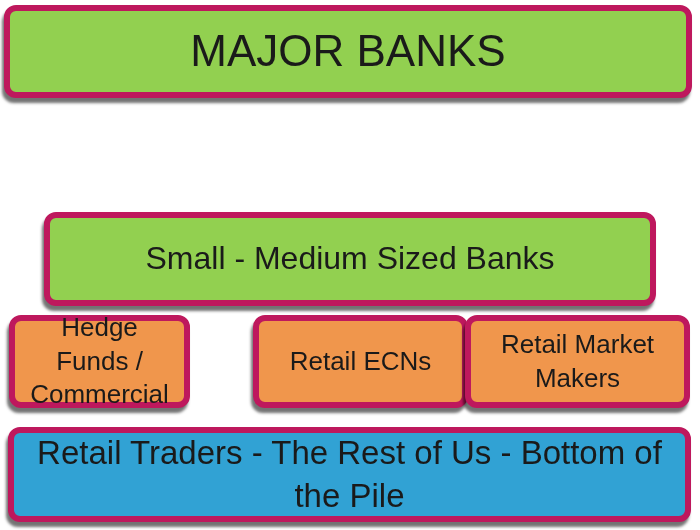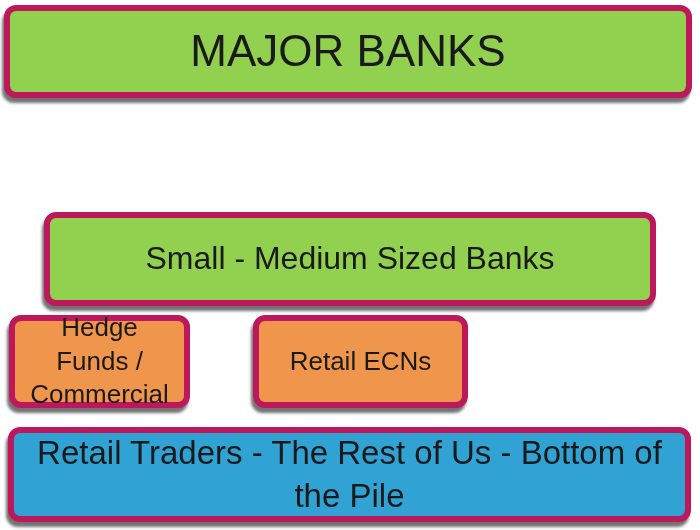--- a/index.html
+++ b/index.html
@@ -62,18 +62,22 @@
 
   <div class="box lvl-4a" style="background: rgb(240, 150, 76);">
     <span class="label">Hedge Funds /
 Commercial</span>
   </div>
 
   <div class="box lvl-4b" style="background: rgb(240, 150, 76);">
     <span class="label">Retail ECNs</span>
   </div>
 
+  <div class="box lvl-4c" style="background: rgb(240, 150, 76);">
+    <span class="label">Retail Market
+Makers</span>
+  </div>
 
   <div class="box lvl-5" style="background: rgb(49, 162, 212);">
     <span class="label">Retail Traders - The Rest of Us - Bottom of the Pile</span>
   </div>
 
 </div>
 
 </body></html>

